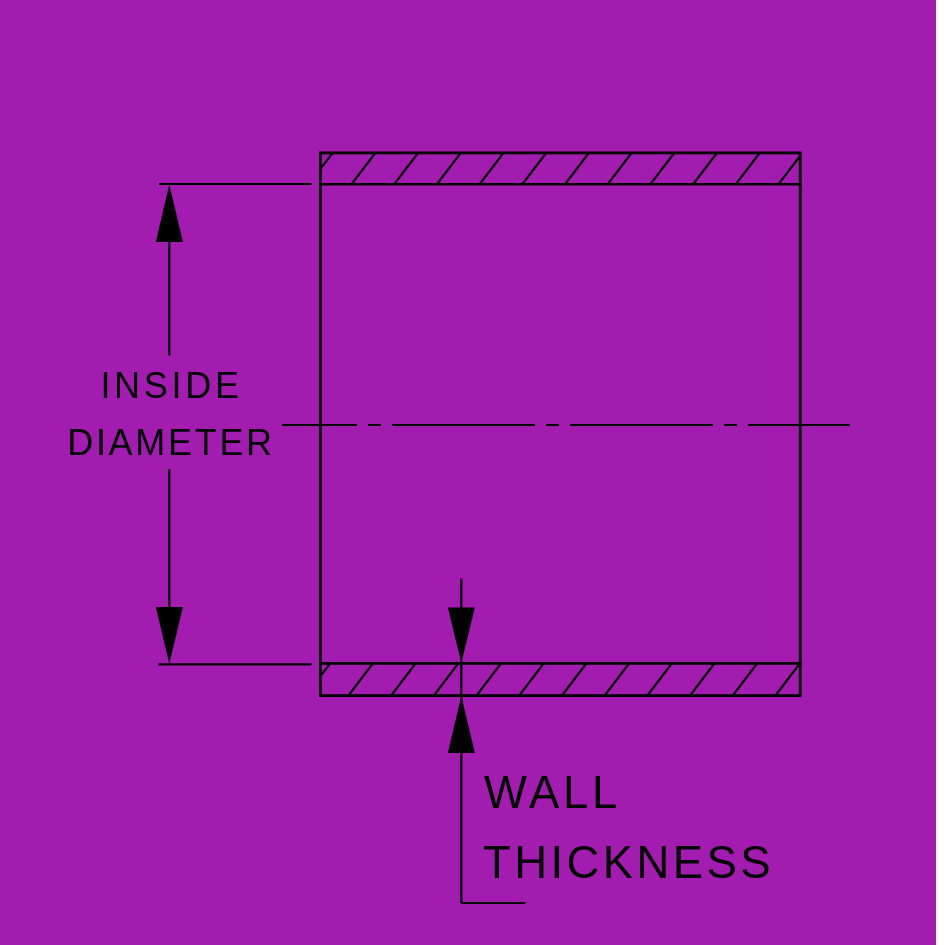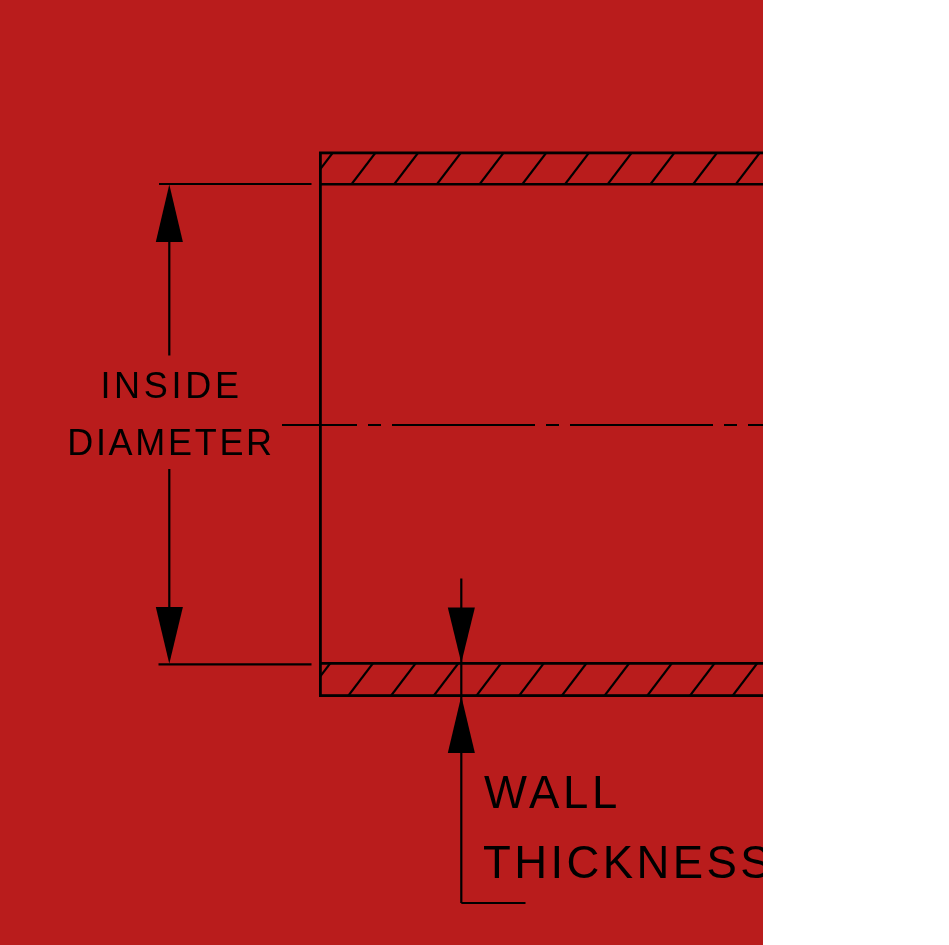--- a/index.html
+++ b/index.html
@@ -1,16 +1,16 @@
 <!DOCTYPE html>
 <html><head>
 <meta charset="utf-8">
 <style>
   html,body{margin:0;padding:0;background:#ffffff;}
-  #page{position:relative;width:763px;height:945px;background:#b91c1c;overflow:hidden;}
+  #page{position:relative;width:936px;height:945px;background:#a21caf;overflow:hidden;}
   svg{display:block;}
   text{font-family:"Liberation Sans", sans-serif;fill:#000;}
 </style>
 </head>
 <body>
 <div id="page">
 <svg width="949" height="945" viewBox="0 0 949 945" xmlns="http://www.w3.org/2000/svg">
   <defs>
     <clipPath id="topband">
           <rect x="320.4" y="152.9" width="479.8" height="31.3"></rect>

